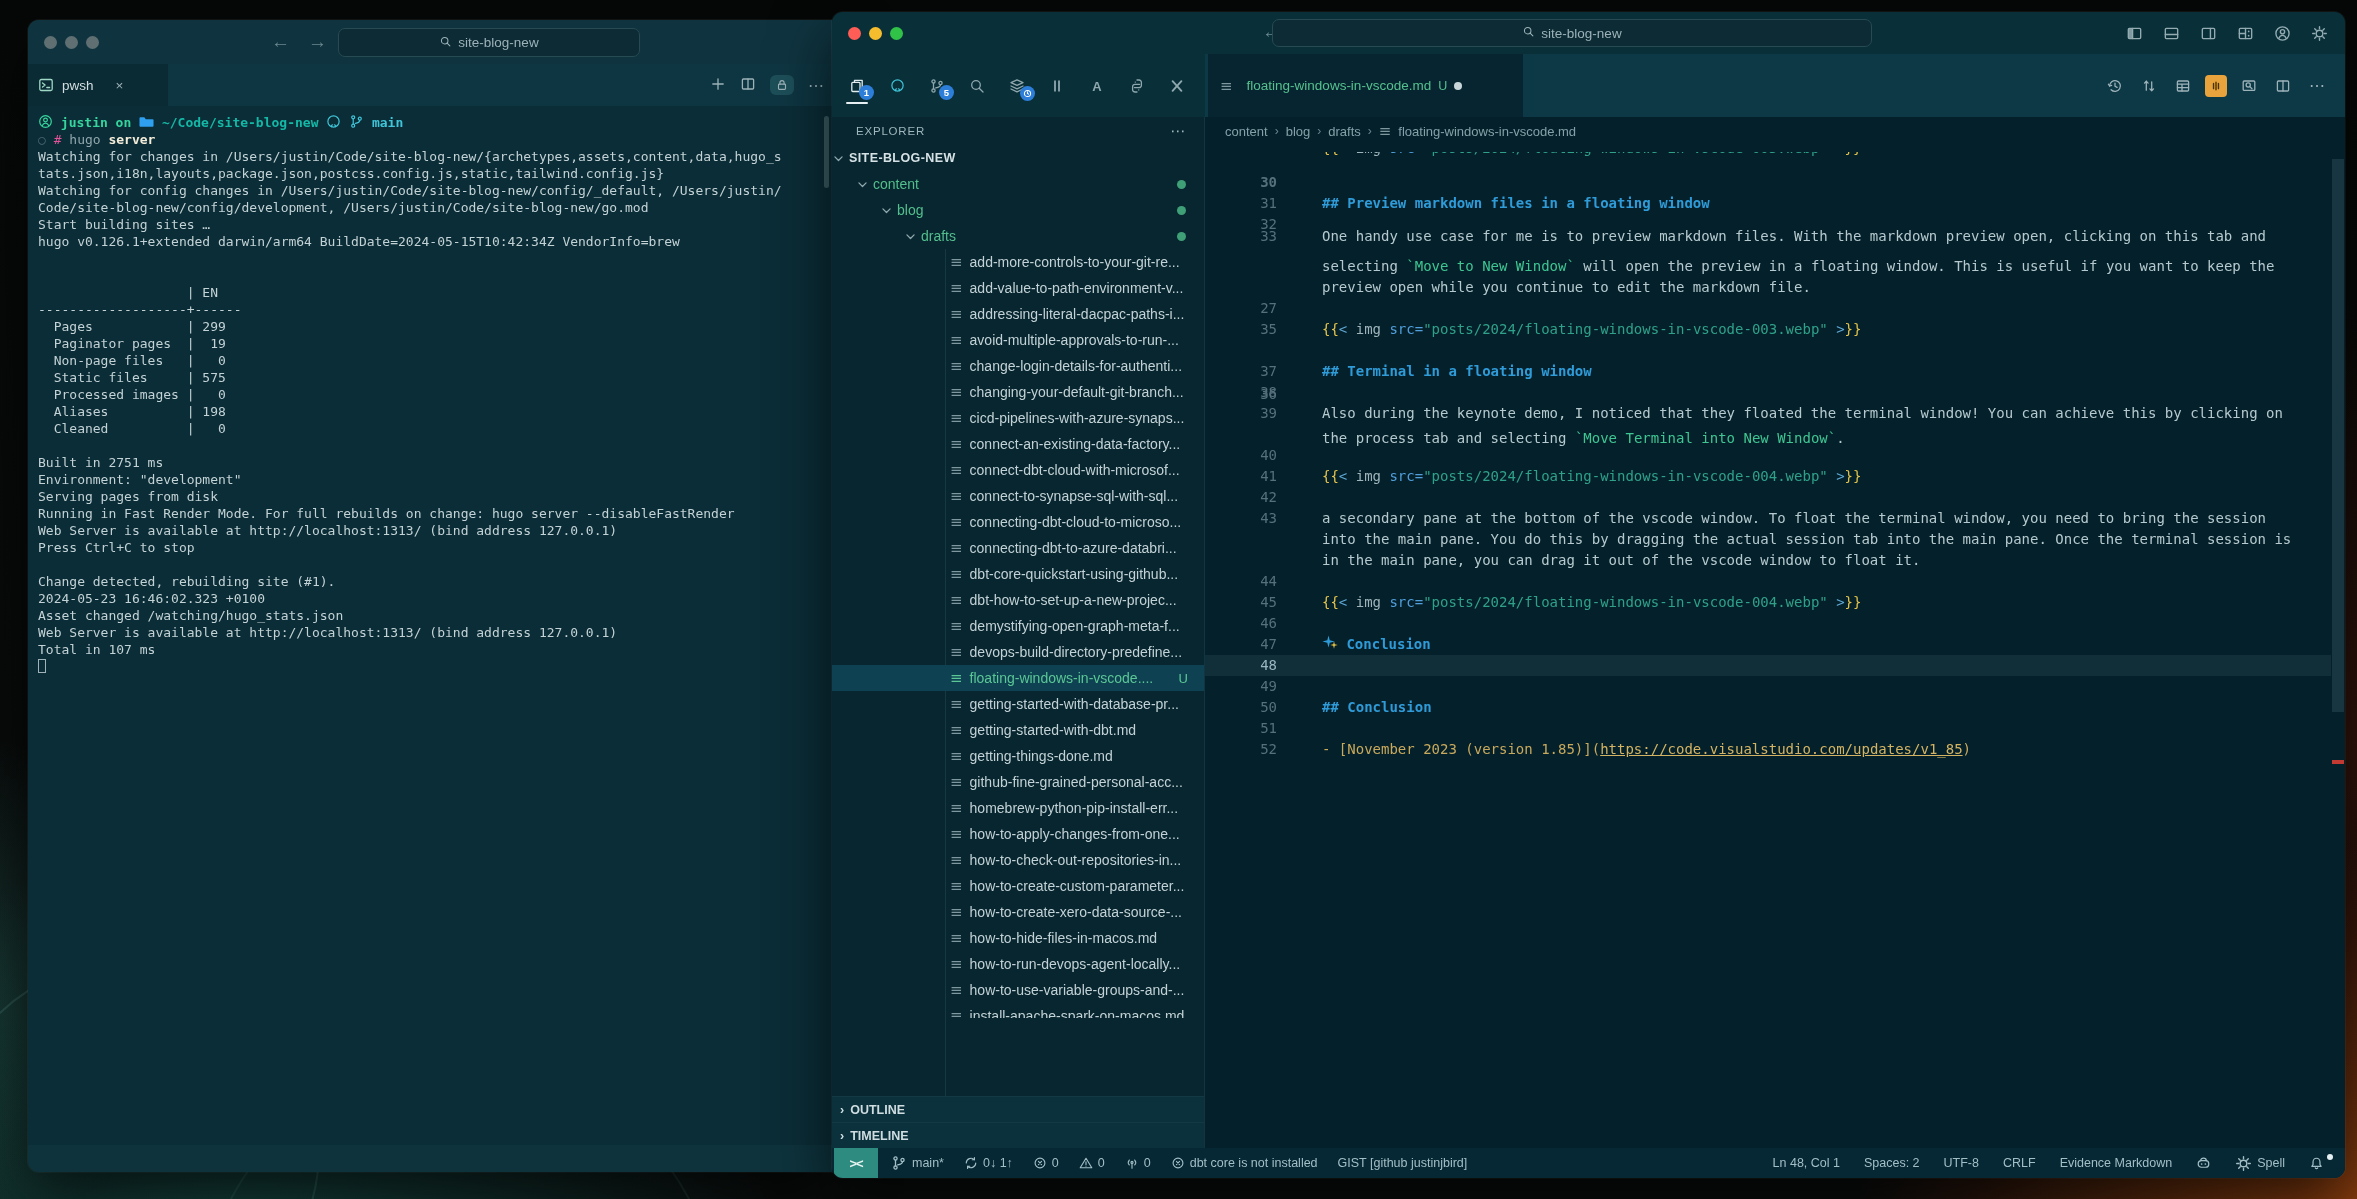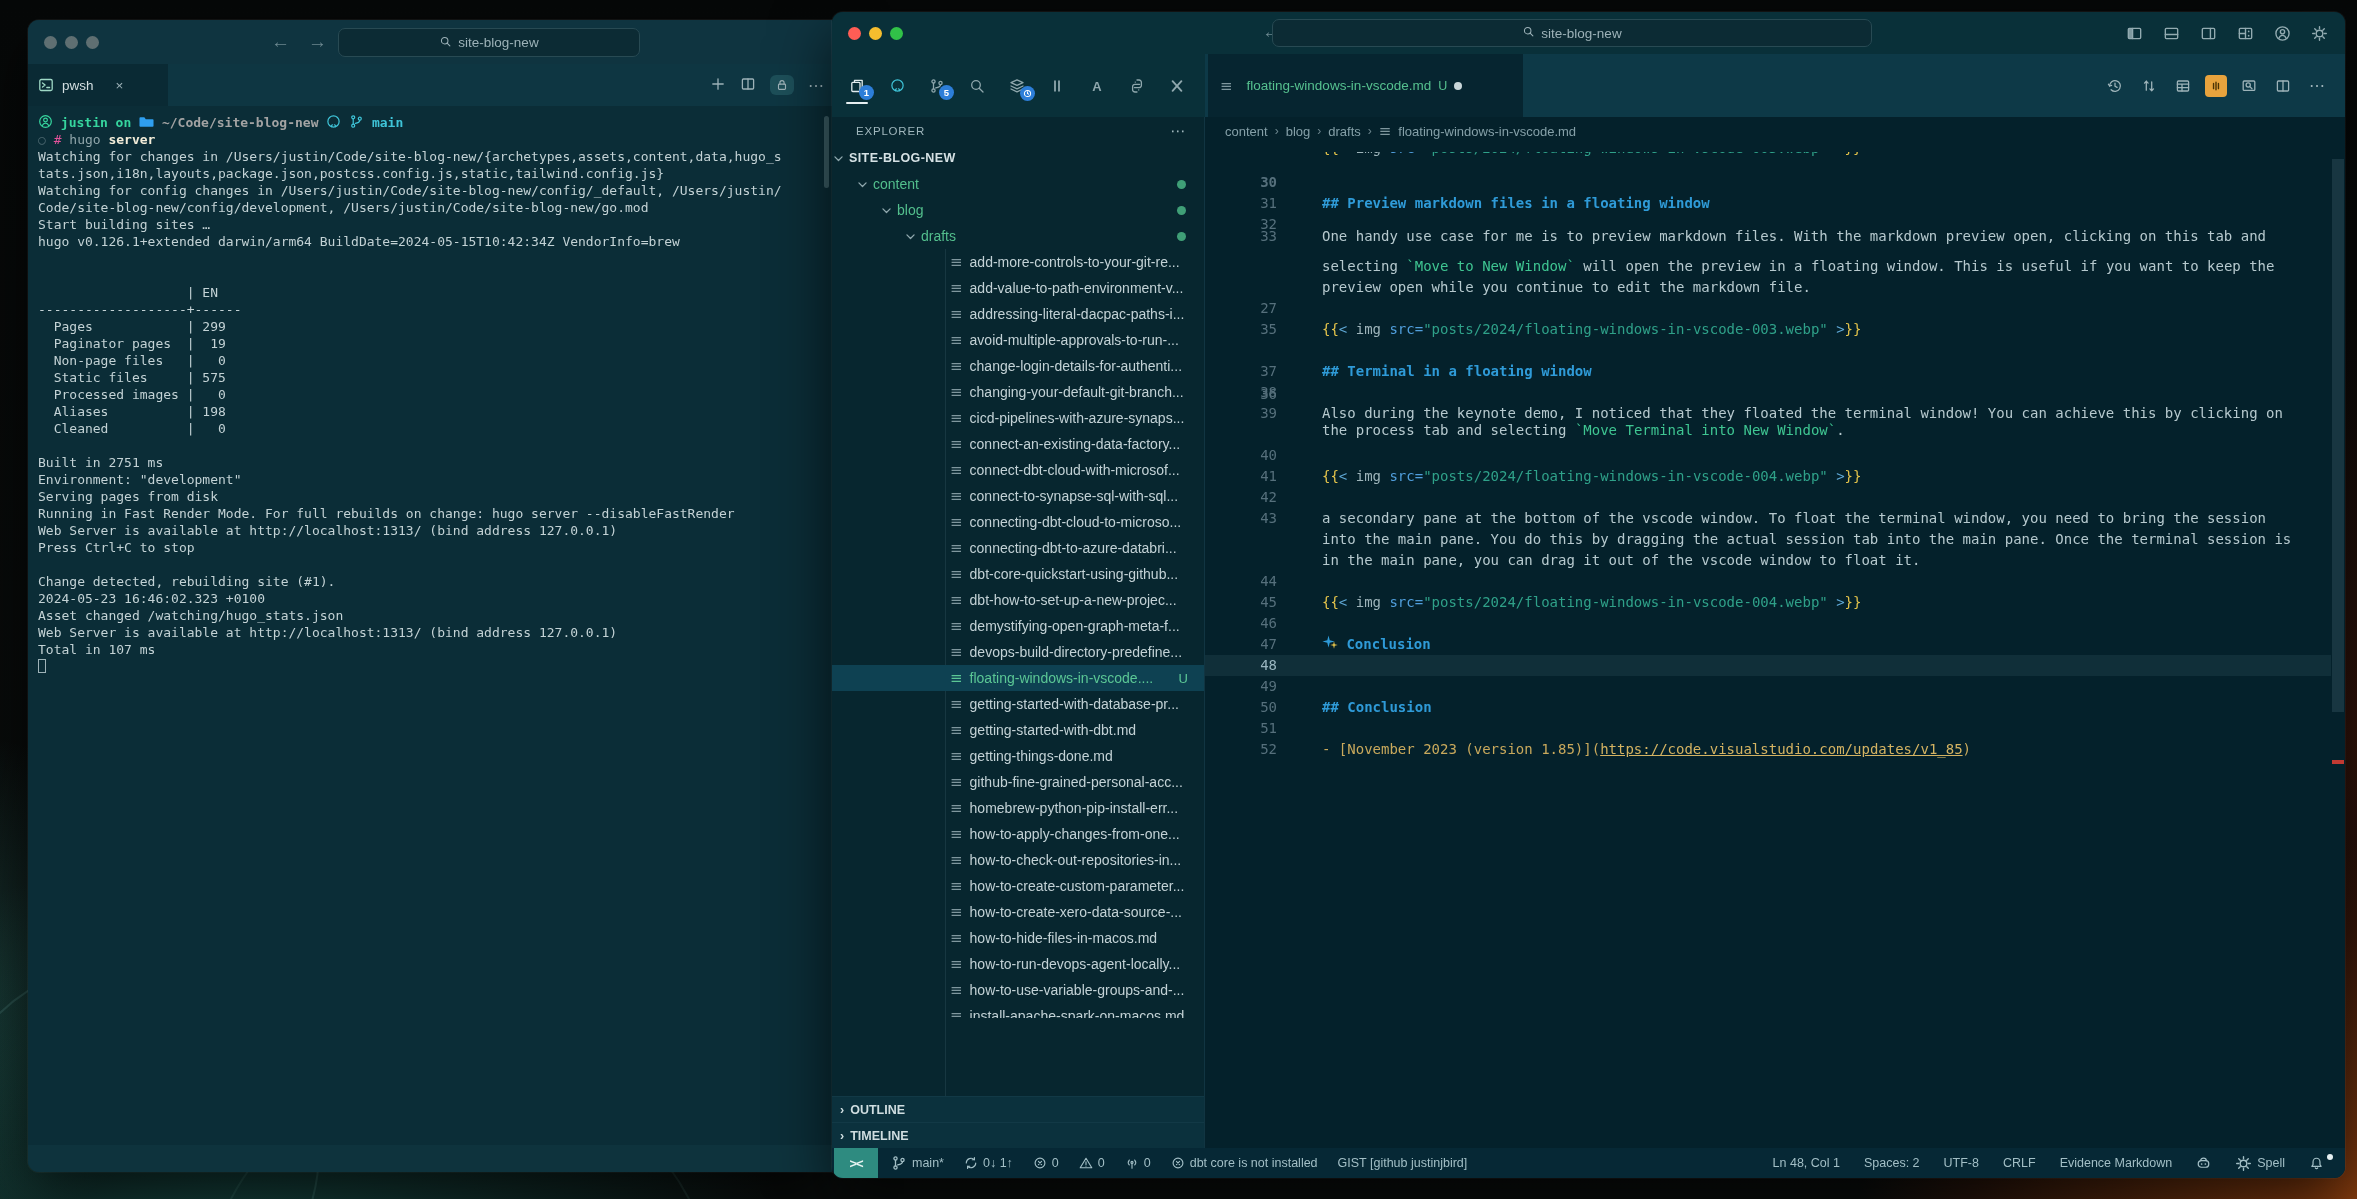--- a/index.html
+++ b/index.html
@@ -24,21 +24,21 @@
   .navarr { position:absolute; font-size:19px; color:#6c8890; }
   .pill { position:absolute; display:flex; align-items:center; justify-content:center; gap:6px;
           background:#0c2b34; border:1px solid #284a53; border-radius:7px; color:#9db2b8; font-size:13.5px; }
   #termtabs { position:absolute; left:0; top:44px; right:0; height:42px; background:#0e3642; }
   #termtab { position:absolute; left:0; top:0; width:140px; height:42px; background:#0a2a34; display:flex; align-items:center; gap:8px; padding:0 10px; color:#d3dee0; font-size:13.5px; }
   .termtab-actions { position:absolute; right:8px; top:0; height:42px; display:flex; align-items:center; gap:14px; color:#9db2b8; }
   .lockchip { background:#1d4f59; border-radius:6px; padding:3px 5px; display:flex; }
   #termbody { position:absolute; left:0; top:86px; right:0; height:1059px; background:#0b2d37; }
   #term-lines { position:absolute; left:10px; top:8px; font-family:"DejaVu Sans Mono", monospace; font-size:13px; line-height:17px; white-space:pre; color:#c3d2d5; }
   .tl span { white-space:pre; }
-  .grn{color:#36d59e;font-weight:bold} .blu{color:#a3a3a3;font-weight:bold} .cyn{color:#3fc4d8;font-weight:bold}
+  .grn{color:#36d59e;font-weight:bold} .blu{color:#14b8a6;font-weight:bold} .cyn{color:#3fc4d8;font-weight:bold}
   .mag{color:#e05299} .gry{color:#90a6ab} .crm{color:#f2ecd8;font-weight:bold} .dim{color:#49656d}
   .ti svg { vertical-align:-2px; }
   .curs { display:inline-block; width:8px; height:14px; border:1px solid #9fb3b8; vertical-align:-2px; }
   #termscroll { position:absolute; right:3px; top:10px; width:5px; height:72px; border-radius:3px; background:rgba(150,185,192,.35); }
   #termfoot { position:absolute; left:0; bottom:0; right:0; height:27px; background:#0e333d; }
 
   
   #codewin { left:832px; top:12px; width:1513px; height:1166px; background:#04212b; }
   #codewin .ttlbar { height:42px; background:#093039; }
   .ttl-icons { position:absolute; right:14px; top:0; height:42px; display:flex; align-items:center; gap:13px; color:#93abb1; }
@@ -613,21 +613,21 @@
             <span class="ct"><span class="hd">## Terminal in a floating window</span></span>
           </div>
           <div class="crow" style="top: 230px;">
             <span class="gut">38</span>
             <span class="ct"></span>
           </div>
           <div class="crow" style="top: 251px;">
             <span class="gut">39</span>
             <span class="ct"><span class="tx">Also during the keynote demo, I noticed that they floated the terminal window! You can achieve this by clicking on</span></span>
           </div>
-          <div class="crow" style="top: 268px; text-decoration: underline;">
+          <div class="crow" style="top: 276px; text-decoration: underline;">
             <span class="gut"></span>
             <span class="ct"><span class="tx">the process tab and selecting </span><span class="cd">`Move Terminal into New Window`</span><span class="tx">.</span></span>
           </div>
           <div class="crow" style="top: 293px;">
             <span class="gut">40</span>
             <span class="ct"></span>
           </div>
           <div class="crow" style="top: 314px;">
             <span class="gut">41</span>
             <span class="ct"><span class="br">{{</span><span class="pn">&lt; </span><span class="im">img </span><span class="at">src=</span><span class="st">"posts/2024/floating-windows-in-vscode-004.webp"</span><span class="pn"> &gt;</span><span class="br">}}</span></span>

